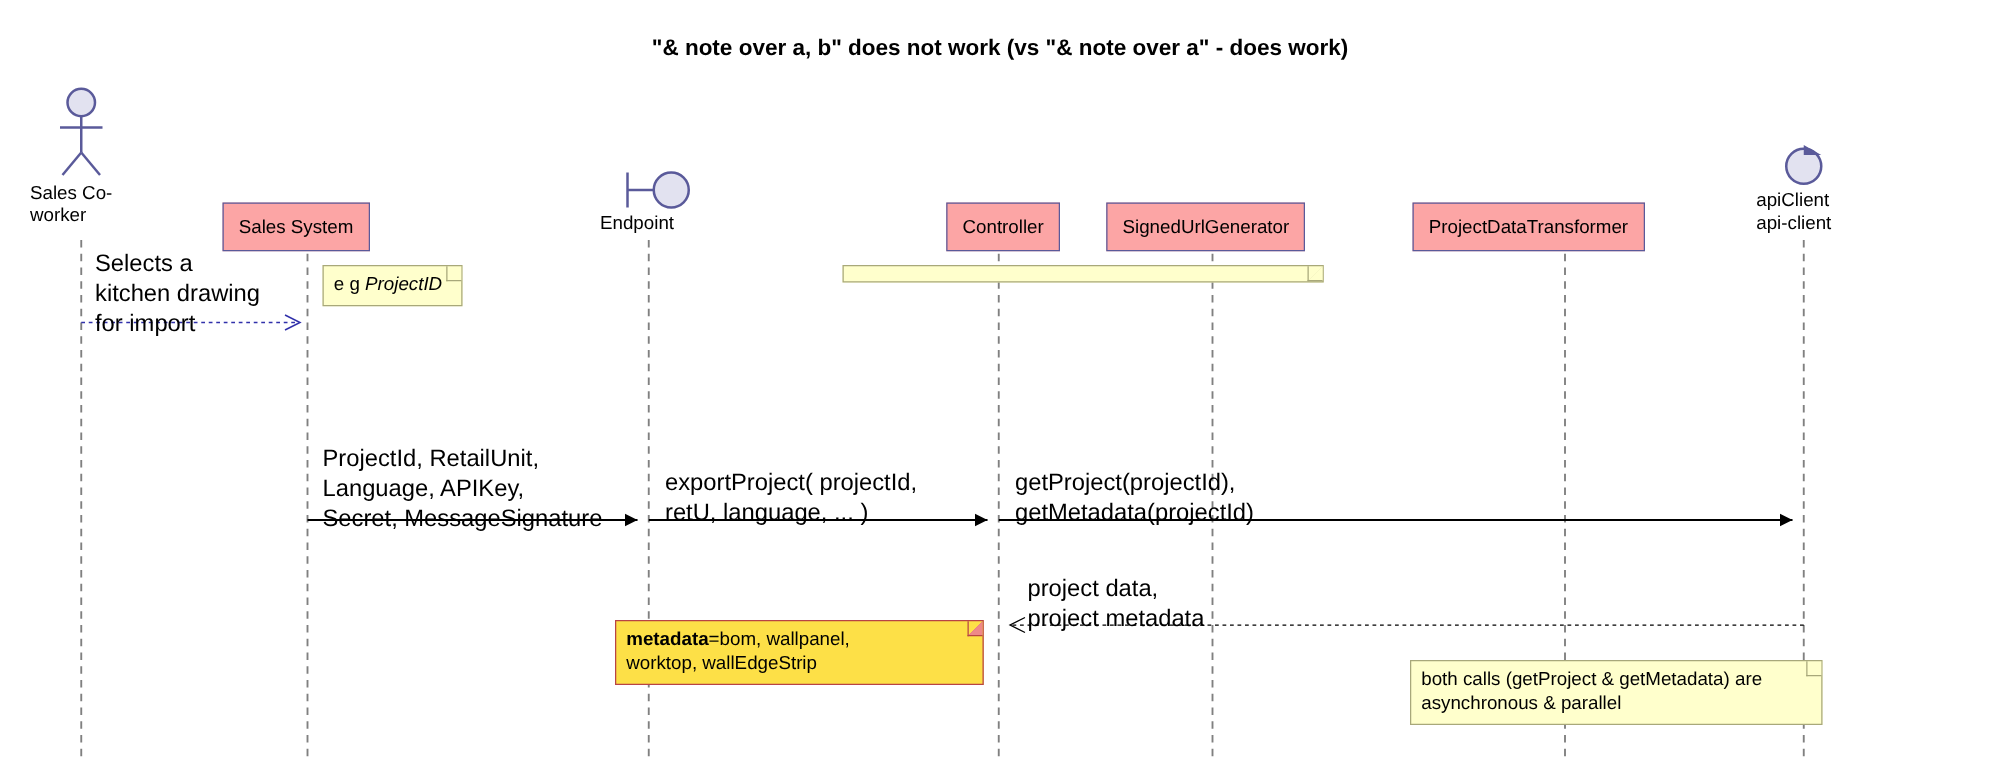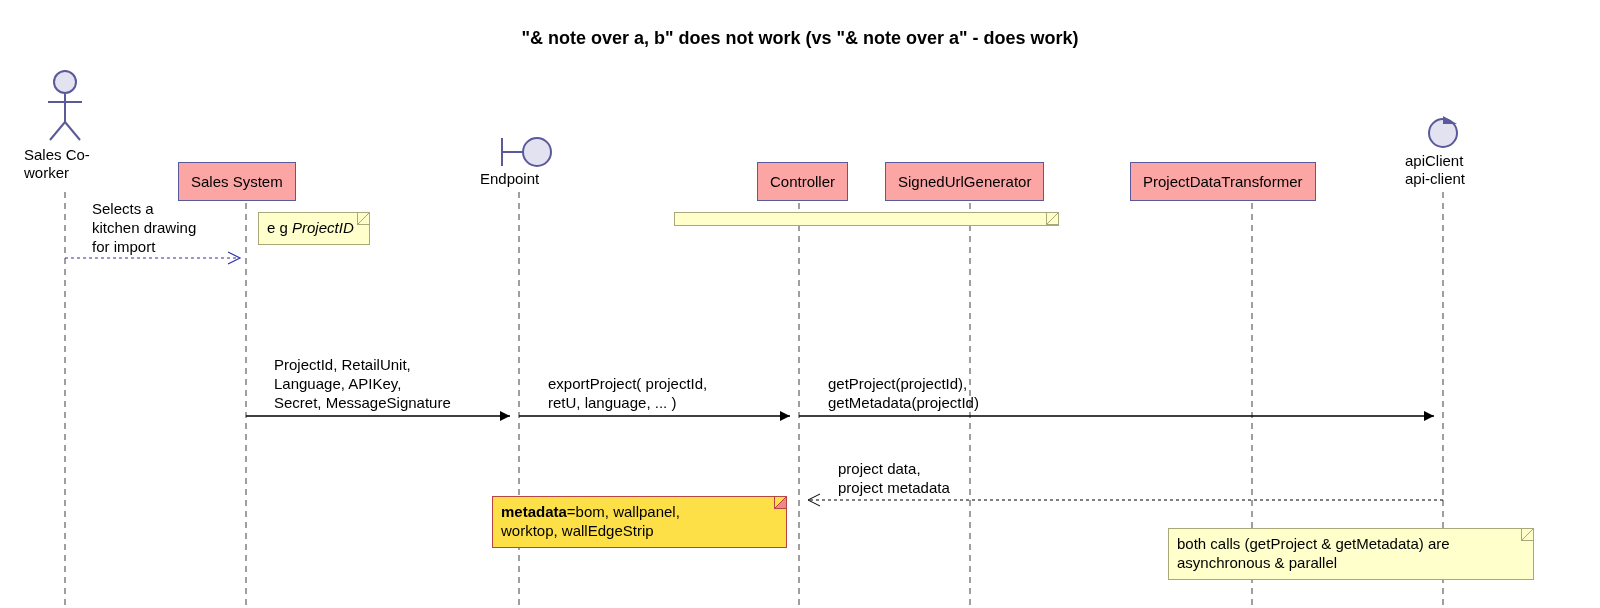--- a/index.html
+++ b/index.html
@@ -33,24 +33,23 @@
     position: absolute;
     background: #fca5a5;
     border: 1.5px solid #5A5A9A;
     font-size: 15px;
     text-align: center;
     padding: 10px 12px;
     white-space: nowrap;
   }
   .msg-label {
     position: absolute;
-    font-size: 15px;
+    font-size: 19px;
     line-height: 1.25;
     white-space: pre;
-    margin-left: 16px;
   }
   .note {
     position: absolute;
     background: #FFFFCC;
     border: 1px solid #A8A87A;
     font-size: 15px;
     padding: 6px 8px;
     line-height: 1.25;
   }
   .note .fold {
@@ -168,17 +167,17 @@
 <div class="note" style="left:674px; top:212px; width:385px;">
   <div class="fold"></div>
 </div>
 
 <div class="note note-red" style="left:492px; top:448px; width:295px;">
   <div class="fold"></div>
   <b>metadata</b><span style="white-space:pre-line;">=bom, wallpanel,
 worktop, wallEdgeStrip</span>
 </div>
 
-<div class="note" style="left:1168px; top:528px; width:366px;">
+<div class="note" style="left:1128px; top:528px; width:330px;">
   <div class="fold"></div>
   <span style="white-space:pre-line;">both calls (getProject &amp; getMetadata) are
 asynchronous &amp; parallel</span>
 </div>
 
 </body></html>

